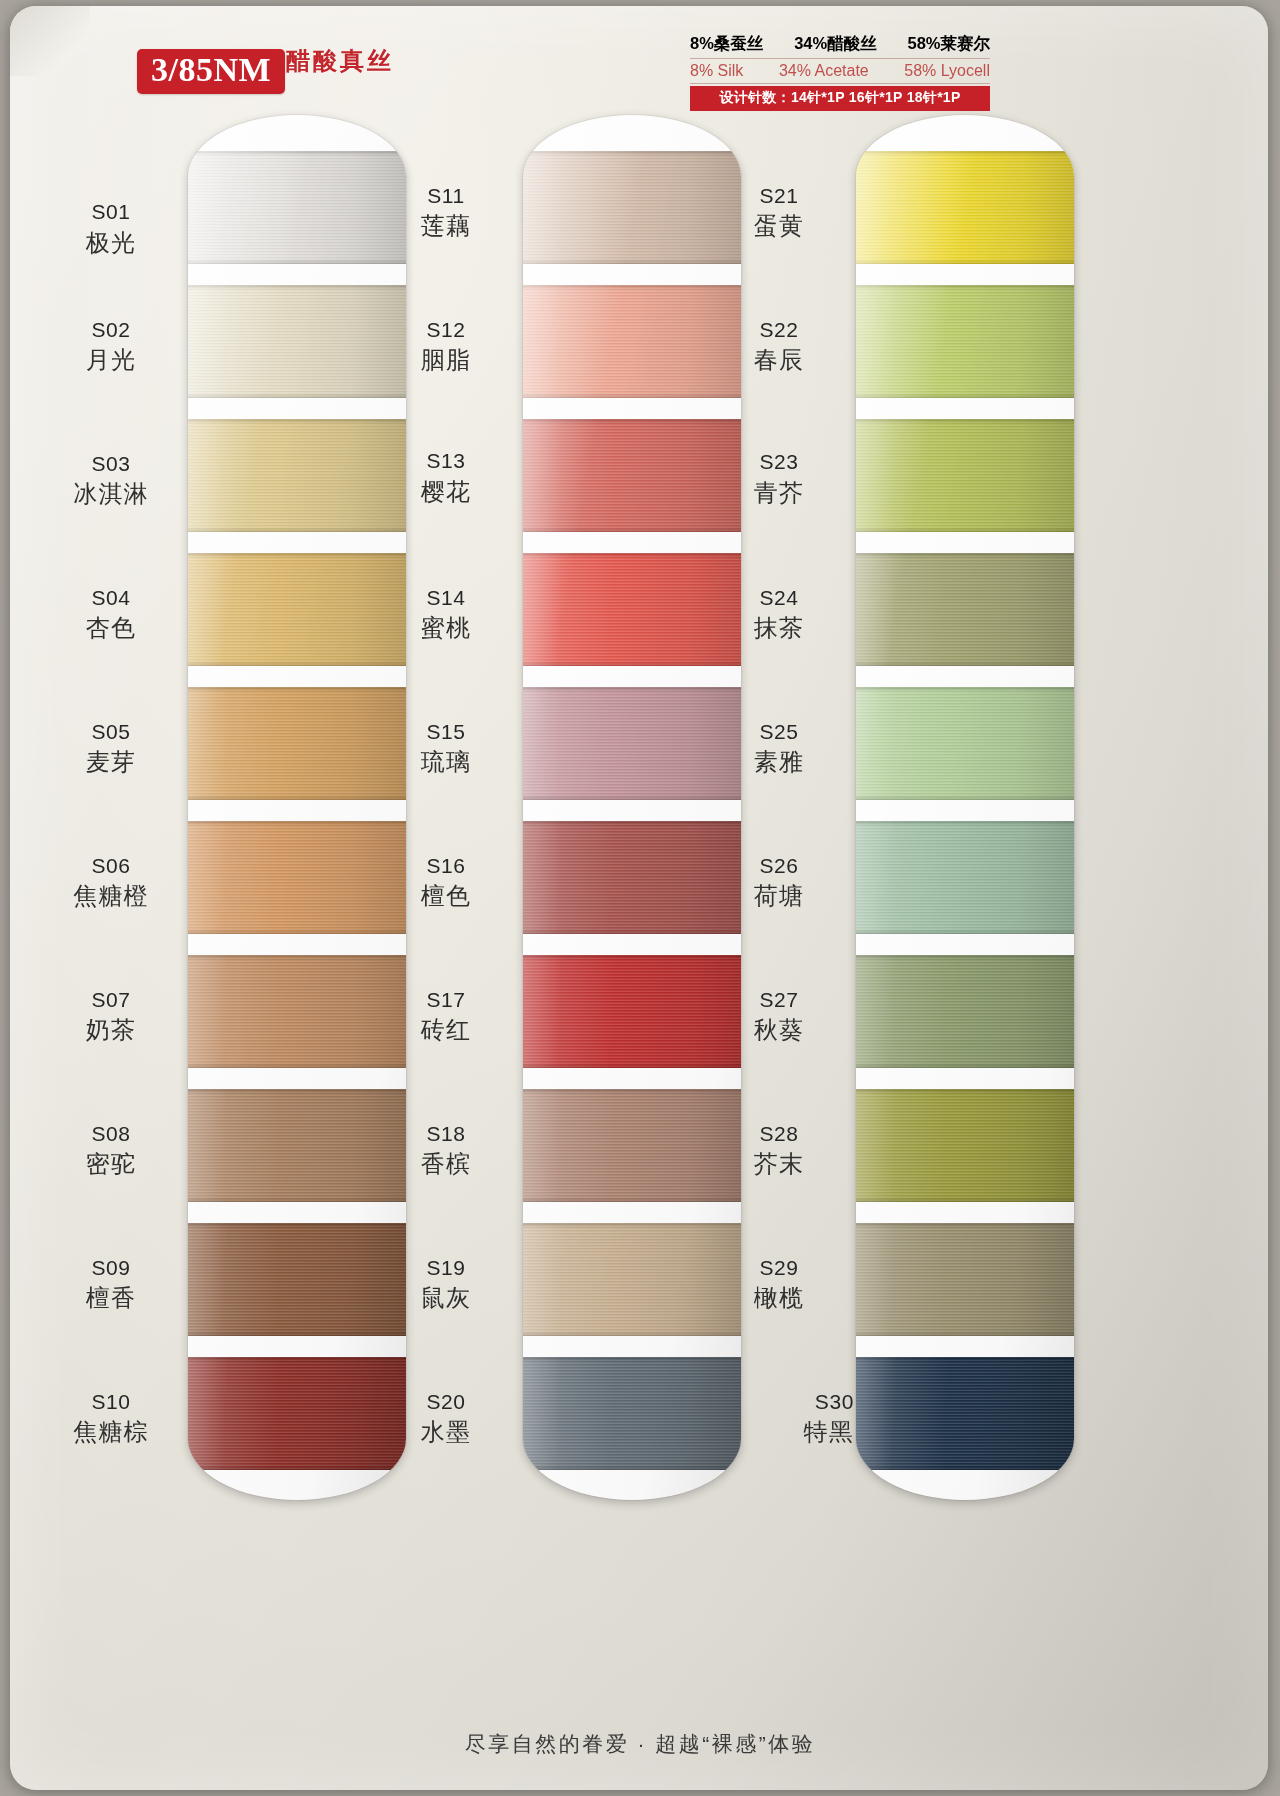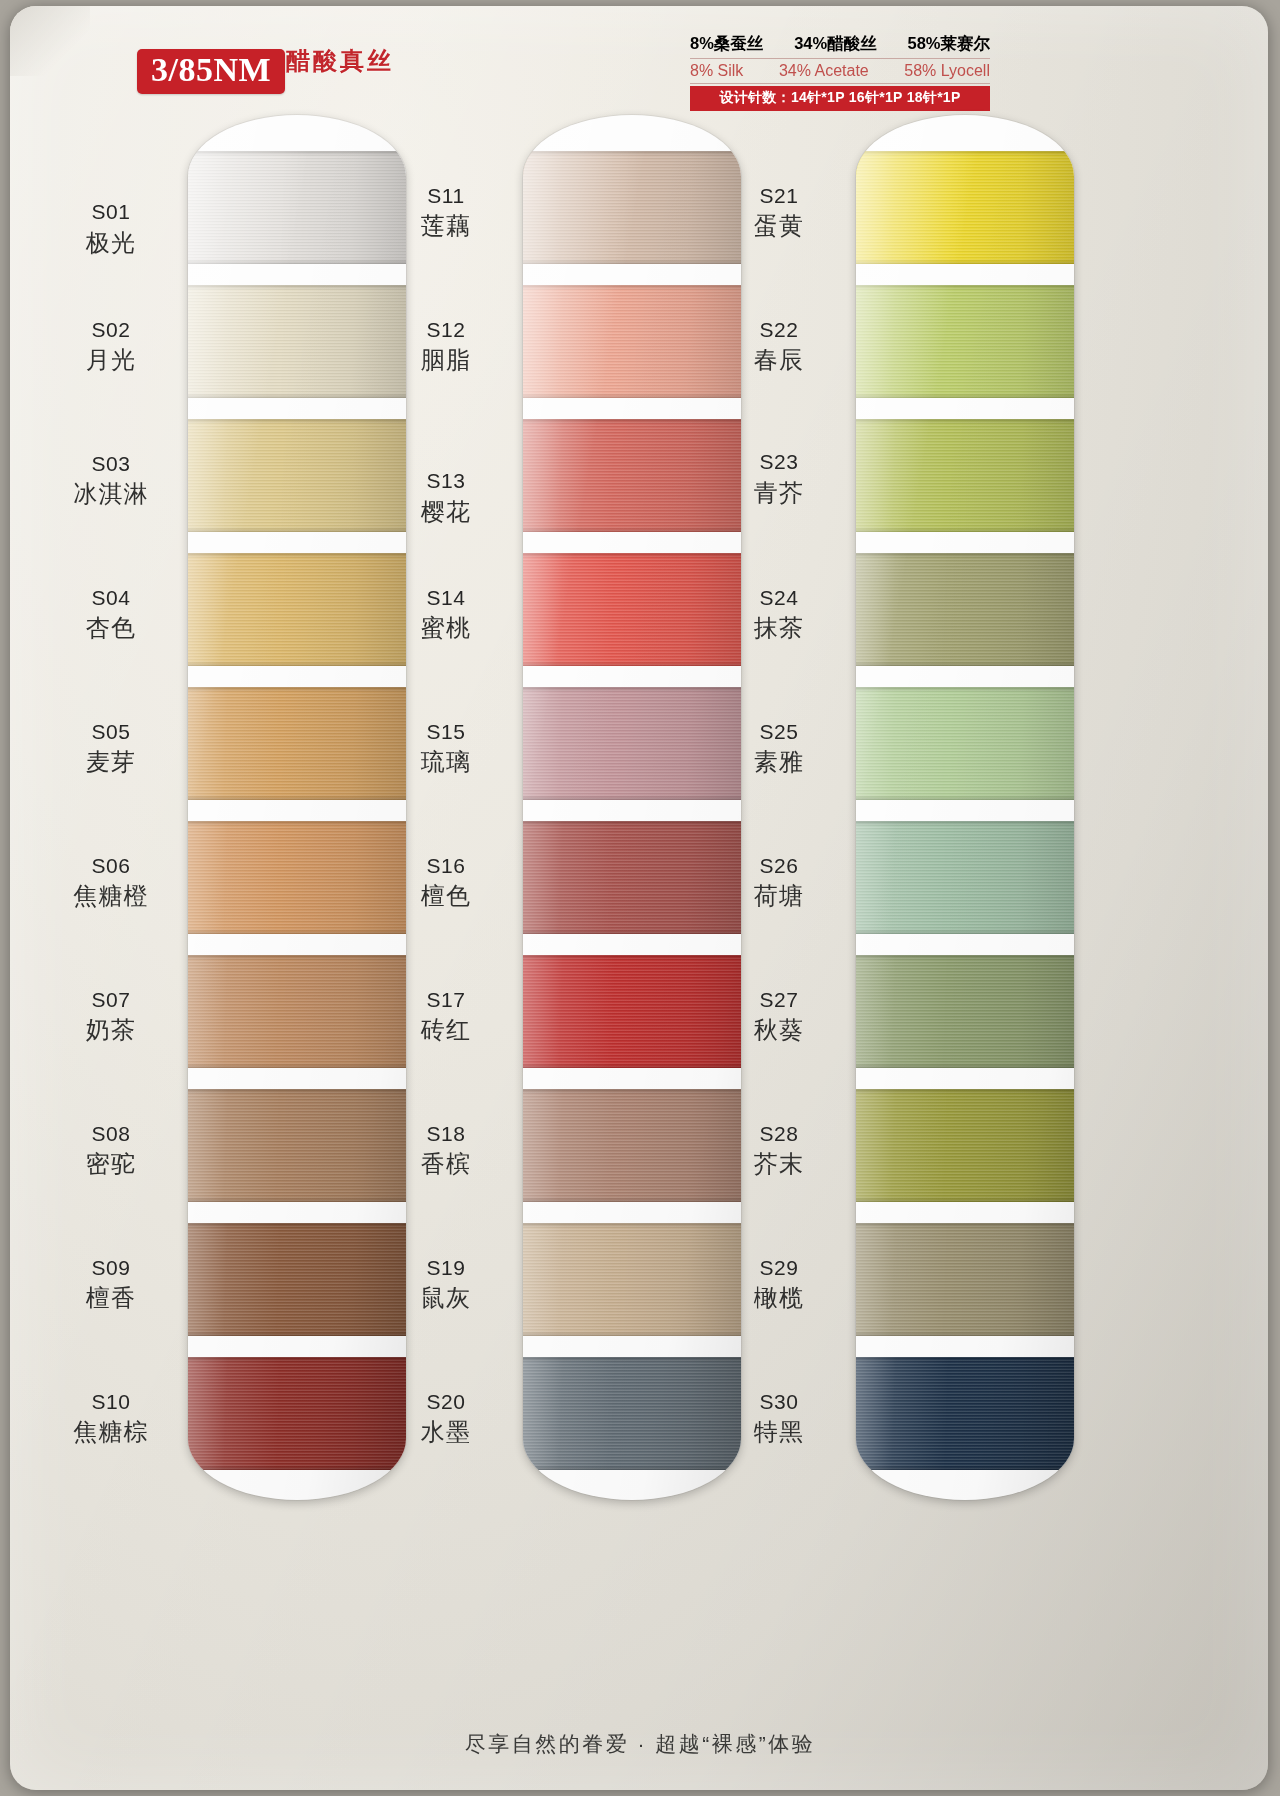--- a/index.html
+++ b/index.html
@@ -454,21 +454,21 @@
         <span class="name">焦糖棕</span>
       </div>
       <div class="label lab-c2" style="top: 181.5px;">
         <span class="code">S11</span>
         <span class="name">莲藕</span>
       </div>
       <div class="label lab-c2" style="top: 315.5px;">
         <span class="code">S12</span>
         <span class="name">胭脂</span>
       </div>
-      <div class="label lab-c2" style="top: 467px;">
+      <div class="label lab-c2" style="top: 447px;">
         <span class="code">S13</span>
         <span class="name">樱花</span>
       </div>
       <div class="label lab-c2" style="top: 583.5px;">
         <span class="code">S14</span>
         <span class="name">蜜桃</span>
       </div>
       <div class="label lab-c2" style="top: 717.5px;">
         <span class="code">S15</span>
         <span class="name">琉璃</span>
@@ -522,20 +522,20 @@
         <span class="name">秋葵</span>
       </div>
       <div class="label lab-c3" style="top: 1119.5px;">
         <span class="code">S28</span>
         <span class="name">芥末</span>
       </div>
       <div class="label lab-c3" style="top: 1253.5px;">
         <span class="code">S29</span>
         <span class="name">橄榄</span>
       </div>
-      <div class="label lab-c3" style="top: 1387.5px;">
+      <div class="label lab-c3" style="top: 1387.5px; text-align: right;">
         <span class="code">S30</span>
         <span class="name">特黑</span>
       </div>
     </div>
 
   <div class="footer">尽享自然的眷爱 · 超越“裸感”体验</div>
 </div>
 
 </body></html>

